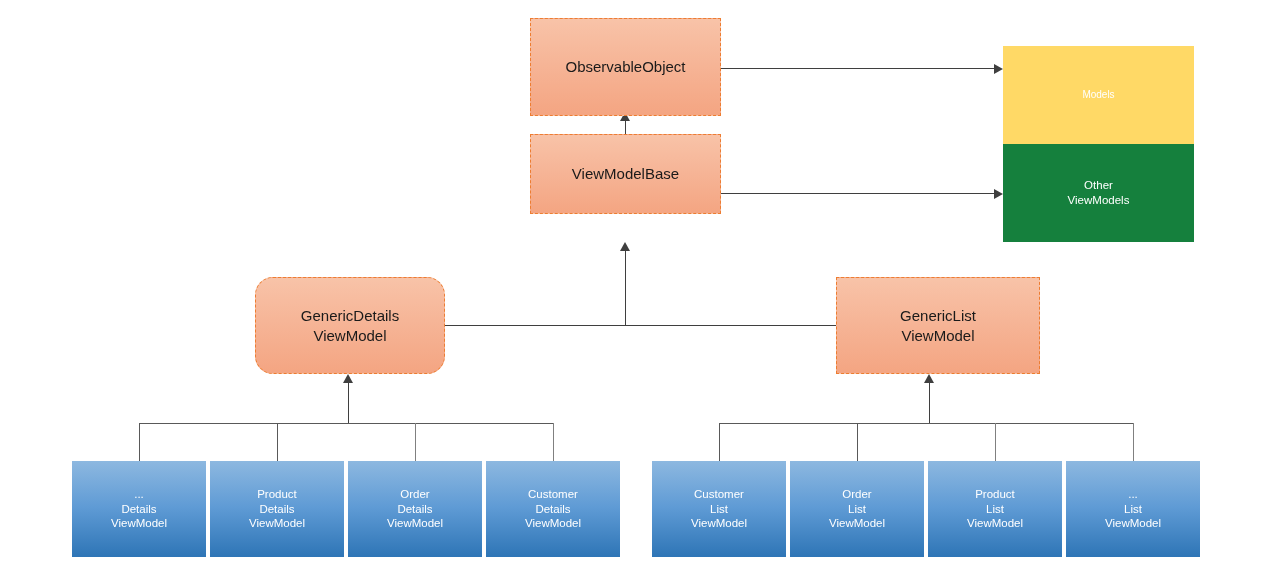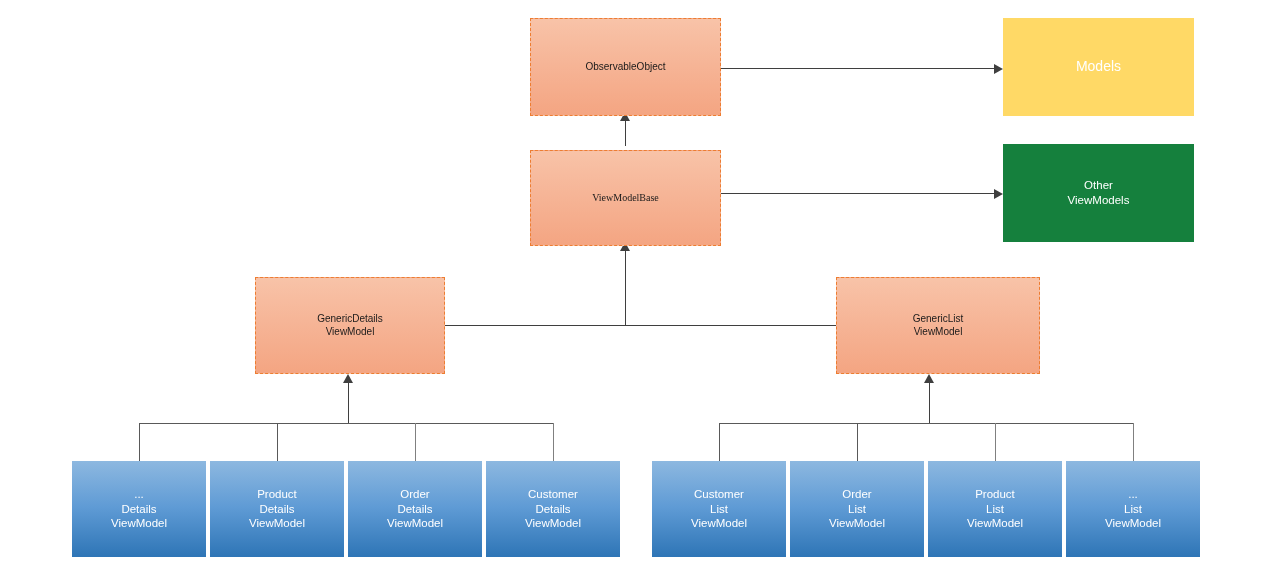--- a/index.html
+++ b/index.html
@@ -31,28 +31,29 @@
     width: 100%;
     padding: 0 6px;
     box-sizing: border-box;
     white-space: pre-line;
   }
   
   .node-orange {
     background: linear-gradient(180deg, #f8c3a8 0%, #f6b597 45%, #f4a582 100%);
     border: 1.5px dashed #ed7d31;
     color: #1a1a1a;
-    font-size: 10px;
+    font-size: 15px;
   }
   
   .node-yellow {
     background: #ffd966;
     border: none;
     color: #ffffff;
-    font-size: 14px;
+    font-size: 10px;
+    margin-top: 28px;
   }
   
   .node-blue-flat {
     background: #15803d;
     border: none;
     color: #ffffff;
     font-size: 11.5px;
   }
   
   .node-blue-grad {
@@ -130,30 +131,30 @@
   <div class="conn conn-v conn-grey" style="left:1133px; top:423px; height:38px;"></div>
 
   <div class="node node-orange" style="left:530px; top:18px; width:191px; height:98px;">
     <span class="label">ObservableObject</span>
   </div>
 
   <div class="node node-yellow" style="left:1003px; top:18px; width:191px; height:98px;">
     <span class="label">Models</span>
   </div>
 
-  <div class="node node-orange" style="left:530px; top:150px; width:191px; height:96px;font-family:Liberation Serif, serif;">
+  <div class="node node-orange" style="left:530px; top:134px; width:191px; height:80px;">
     <span class="label">ViewModelBase</span>
   </div>
 
   <div class="node node-blue-flat" style="left:1003px; top:144px; width:191px; height:98px;">
     <span class="label">Other
 ViewModels</span>
   </div>
 
-  <div class="node node-orange" style="left:255px; top:277px; width:190px; height:97px;">
+  <div class="node node-orange" style="left:255px; top:277px; width:190px; height:97px;border-radius:18px;">
     <span class="label">GenericDetails
 ViewModel</span>
   </div>
 
   <div class="node node-orange" style="left:836px; top:277px; width:204px; height:97px;">
     <span class="label">GenericList
 ViewModel</span>
   </div>
 
   <div class="node node-blue-grad" style="left:72px; top:461px; width:134px; height:96px;">

